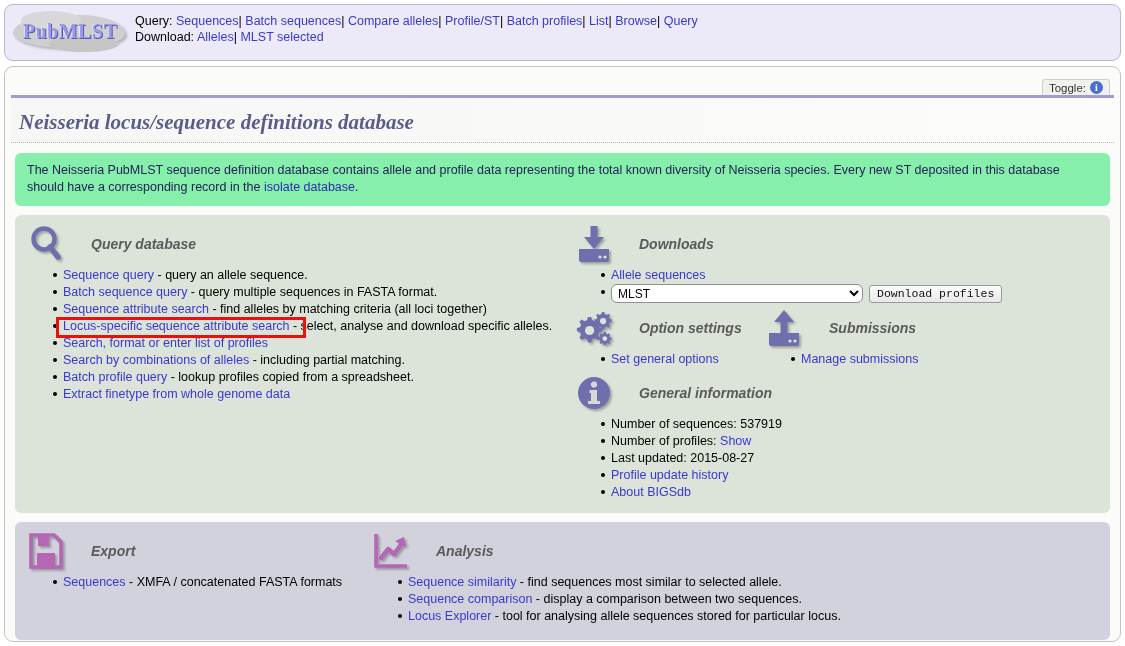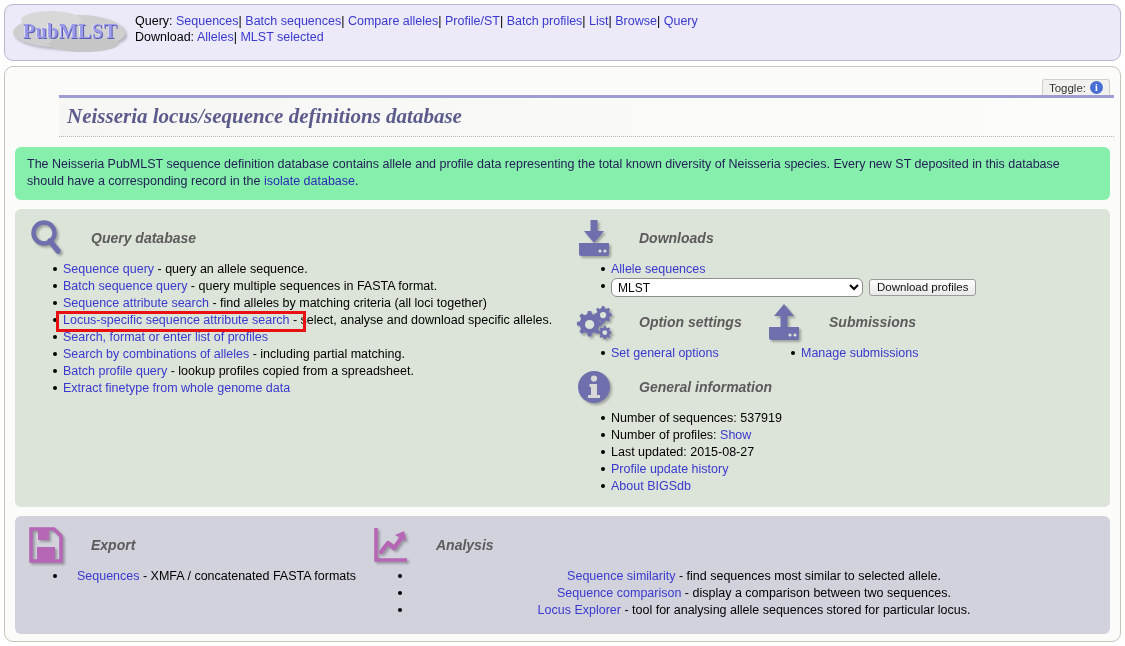--- a/index.html
+++ b/index.html
@@ -106,22 +106,21 @@
     font-weight: bold;
     font-size: 10px;
     line-height: 13px;
     text-align: center;
   }
 
   .title-band {
     border-top: 3px solid #9d9dd3;
     border-bottom: 1px dotted #b5b5b5;
     background: linear-gradient(to right, #f6f6f4, #fcfcfb);
-    padding: 6px 8px 7px 8px;
-    margin-left: 48px;
+    padding: 12px 8px 7px 8px;
   }
   h1.db-title {
     margin: 0;
     font-family: "Liberation Serif", serif;
     font-style: italic;
     font-weight: bold;
     font-size: 21px;
     color: #5b5b8c;
   }
 
@@ -137,21 +136,21 @@
   .intro-box a { color: #2b2bb5; }
 
   
   .sec {
     margin: 9px 4px 0 4px;
     border-radius: 6px;
     padding: 8px 10px 10px 10px;
     position: relative;
   }
   .sec.green { background: #dce3d8; height: 298px; }
-  .sec.grey  { background: #d2d2dd; height: 118px; text-align: center; }
+  .sec.grey  { background: #d2d2dd; height: 118px; }
 
   .col-wrap { display: flex; }
 
   .grp { position: relative; }
   .grp-head {
     display: flex;
     align-items: center;
     gap: 24px;
     height: 42px;
     font-style: italic;
@@ -198,21 +197,21 @@
     width: 252px;
     height: 19px;
     font-family: "Liberation Sans", sans-serif;
     font-size: 12px;
     padding: 0 2px;
     border: 1px solid #8f8f8f;
     background: #ffffff;
     border-radius: 6px;
   }
   button.dl-btn {
-    font-family: Liberation Sans, sans-serif;
+    font-family: Liberation Mono, monospace;
     font-size: 11.5px;
     padding: 1px 7px 2px 7px;
     background: linear-gradient(#fdfdfd, #e8e8e8);
     border: 1px solid #9a9a9a;
     border-radius: 3px;
     cursor: pointer;
     color: #111;
   }
 
   

